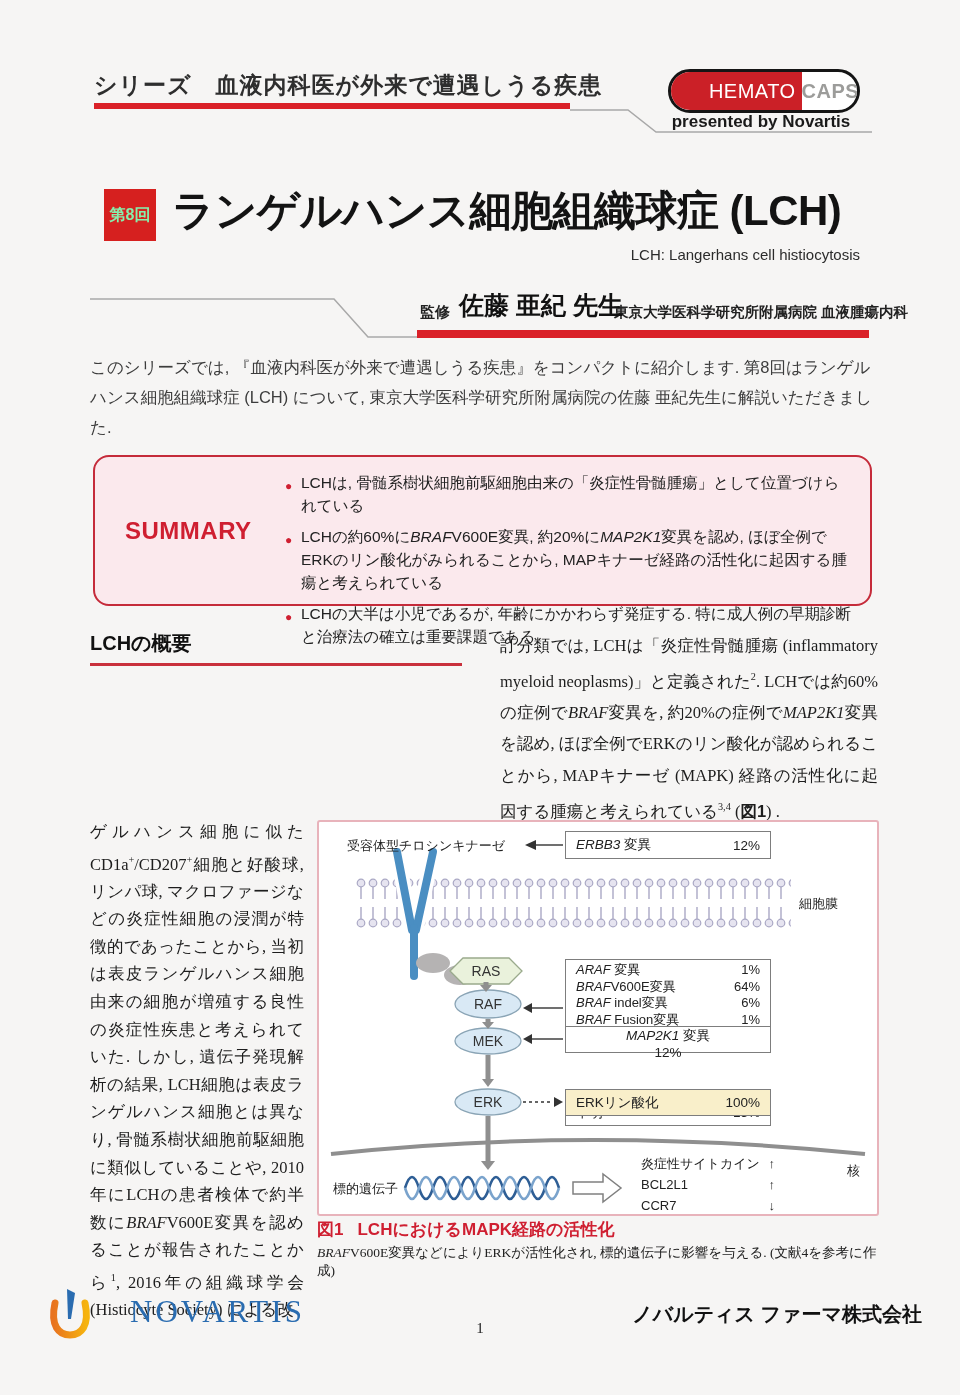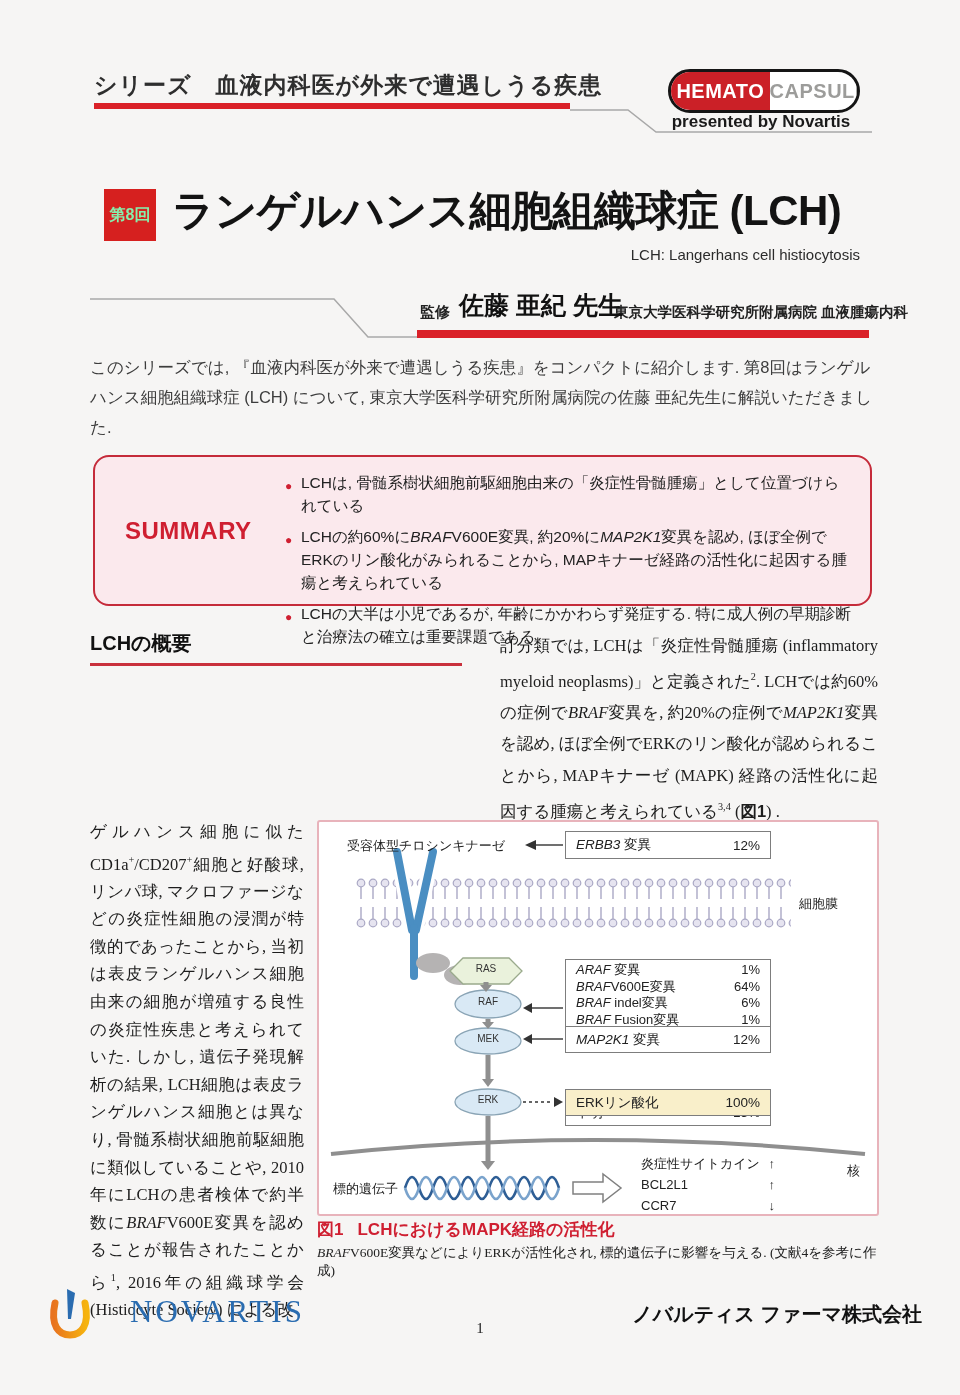--- a/index.html
+++ b/index.html
@@ -13,21 +13,21 @@
   .page{position:relative;width:960px;height:1395px;background:var(--page-bg);overflow:hidden;
         font-family:"Liberation Sans","DejaVu Sans",sans-serif;color:#222;}
   .abs{position:absolute;}
   
   .series-title{left:94px;top:70px;font-size:23px;font-weight:700;color:#2e2e2e;letter-spacing:1px;}
   .series-rule{left:94px;top:103px;width:476px;height:6px;background:var(--accent-red);}
   .header-deco{left:570px;top:100px;}
   .capsule{left:668px;top:69px;width:186px;height:38px;border:3px solid #151515;border-radius:23px;
            background:#fff;display:flex;overflow:hidden;}
   .capsule-left{flex:0 0 53%;background:var(--capsule-red);color:#fff;display:flex;align-items:center;
-           justify-content:center;font-size:20px;font-weight:700;letter-spacing:.5px;}
+           justify-content:center;font-size:20px;font-weight:400;letter-spacing:.5px;padding-left:32px;}
   .capsule-right{flex:1;color:var(--capsule-gray);display:flex;align-items:center;justify-content:center;
            font-size:20px;font-weight:800;letter-spacing:.5px;}
   .presented{left:668px;top:112px;width:186px;text-align:center;font-size:17px;font-weight:800;color:#1a1a1a;}
   
   .badge{left:104px;top:189px;width:52px;height:52px;background:var(--badge-red);color:#86efac;
          display:flex;align-items:center;justify-content:center;font-size:16px;font-weight:700;}
   .main-title{left:172px;top:183px;font-size:42px;font-weight:900;color:#131313;letter-spacing:-.5px;white-space:nowrap;}
   .subtitle-en{right:100px;top:246px;font-size:15px;color:#2b2b2b;}
   
   .sup-deco{left:90px;top:290px;}
@@ -57,21 +57,21 @@
   .figure-box{left:317px;top:820px;width:558px;height:392px;background:#fff;
               border:2px solid var(--figure-border);border-radius:3px;}
   .fig-label{position:absolute;font-size:13px;color:#222;white-space:nowrap;}
   .mbox{position:absolute;left:246px;width:206px;background:#fff;border:1px solid #7d7d7d;
         display:flex;align-items:center;justify-content:space-between;padding:0 10px;
         font-size:13.5px;color:#222;box-sizing:border-box;}
   .mbox .pct{text-align:right;}
   .mbox-multi{position:absolute;left:246px;width:206px;background:#fff;border:1px solid #7d7d7d;
         padding:2px 10px;font-size:13px;color:#222;box-sizing:border-box;}
   .mrow{display:flex;justify-content:space-between;line-height:16.5px;}
-  .node-label{position:absolute;width:66px;text-align:center;font-size:10px;color:#333;}
+  .node-label{position:absolute;width:66px;text-align:center;font-size:14px;color:#333;}
   .gene-list{position:absolute;left:322px;top:331px;width:134px;font-size:13px;color:#222;}
   .gene-row{display:flex;justify-content:space-between;height:21px;align-items:center;}
   
   .cap-row{left:317px;top:1218px;font-size:17px;font-weight:800;color:var(--deep-red);}
   .cap-tag{margin-right:14px;}
   .cap-note{left:317px;top:1244px;width:560px;font-size:13.5px;color:#222;
             font-family:"Liberation Serif","DejaVu Serif",serif;}
   
   .nv-logo{left:44px;top:1286px;}
   .nv-wordmark{left:106px;top:1294px;font-family:"Liberation Serif","DejaVu Serif",serif;
@@ -218,21 +218,21 @@
       </div>
       <div class="mrow">
         <span><span style="font-style: italic;">BRAF</span><span> indel変異</span></span>
         <span>6%</span>
       </div>
       <div class="mrow">
         <span><span style="font-style: italic;">BRAF</span><span> Fusion変異</span></span>
         <span>1%</span>
       </div>
     </div>
-    <div class="mbox" style="top:204px;height:27px;">
+    <div class="mbox" style="top:204px;height:27px;flex-direction:column;">
       <span><span style="font-style: italic;">MAP2K1</span><span> 変異</span></span>
       <span class="pct">12%</span>
     </div>
     <div class="mbox" style="top:235px;height:27px;margin-top:42px;">
       <span><span>不明</span></span>
       <span class="pct">15%</span>
     </div>
     <div class="mbox" style="top:267px;height:27px;background:var(--yellow-box);">
       <span><span>ERKリン酸化</span></span>
       <span class="pct">100%</span>

